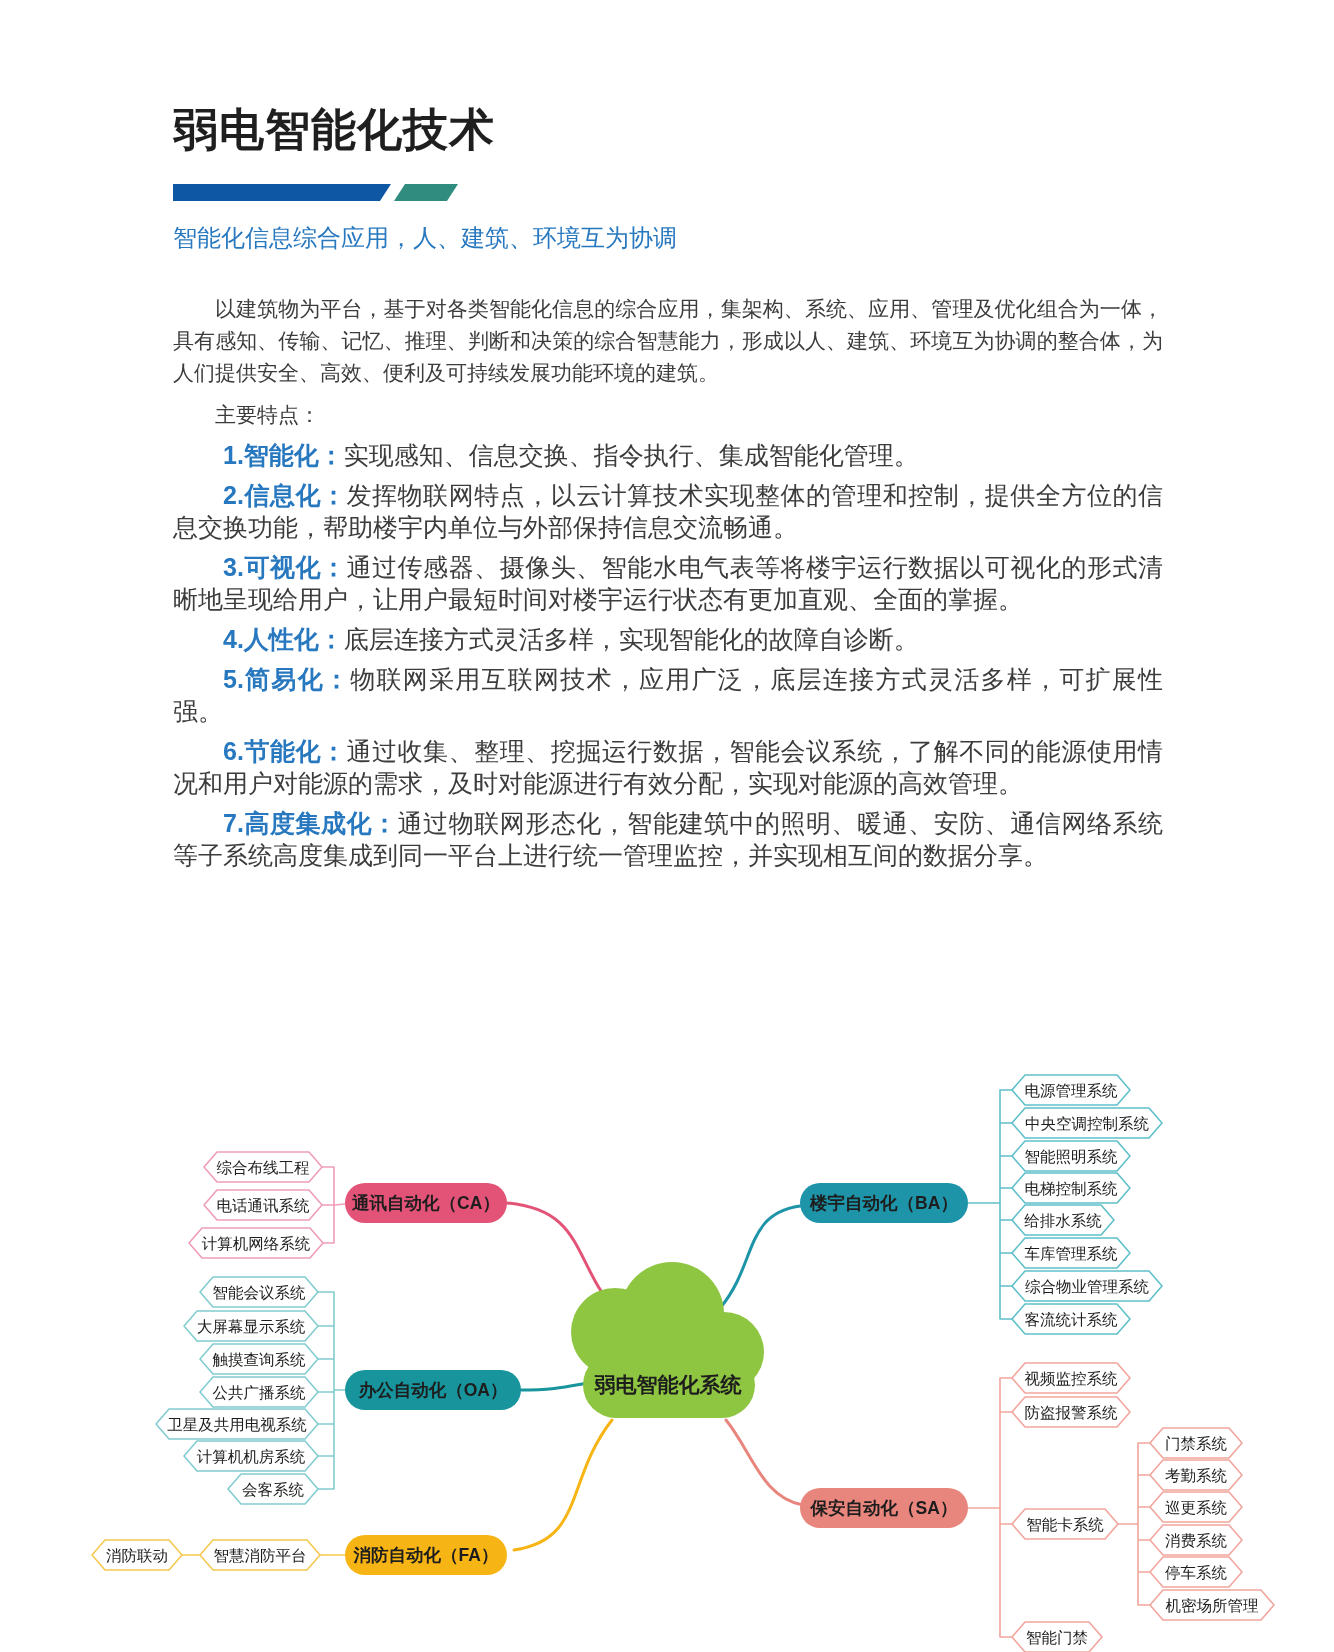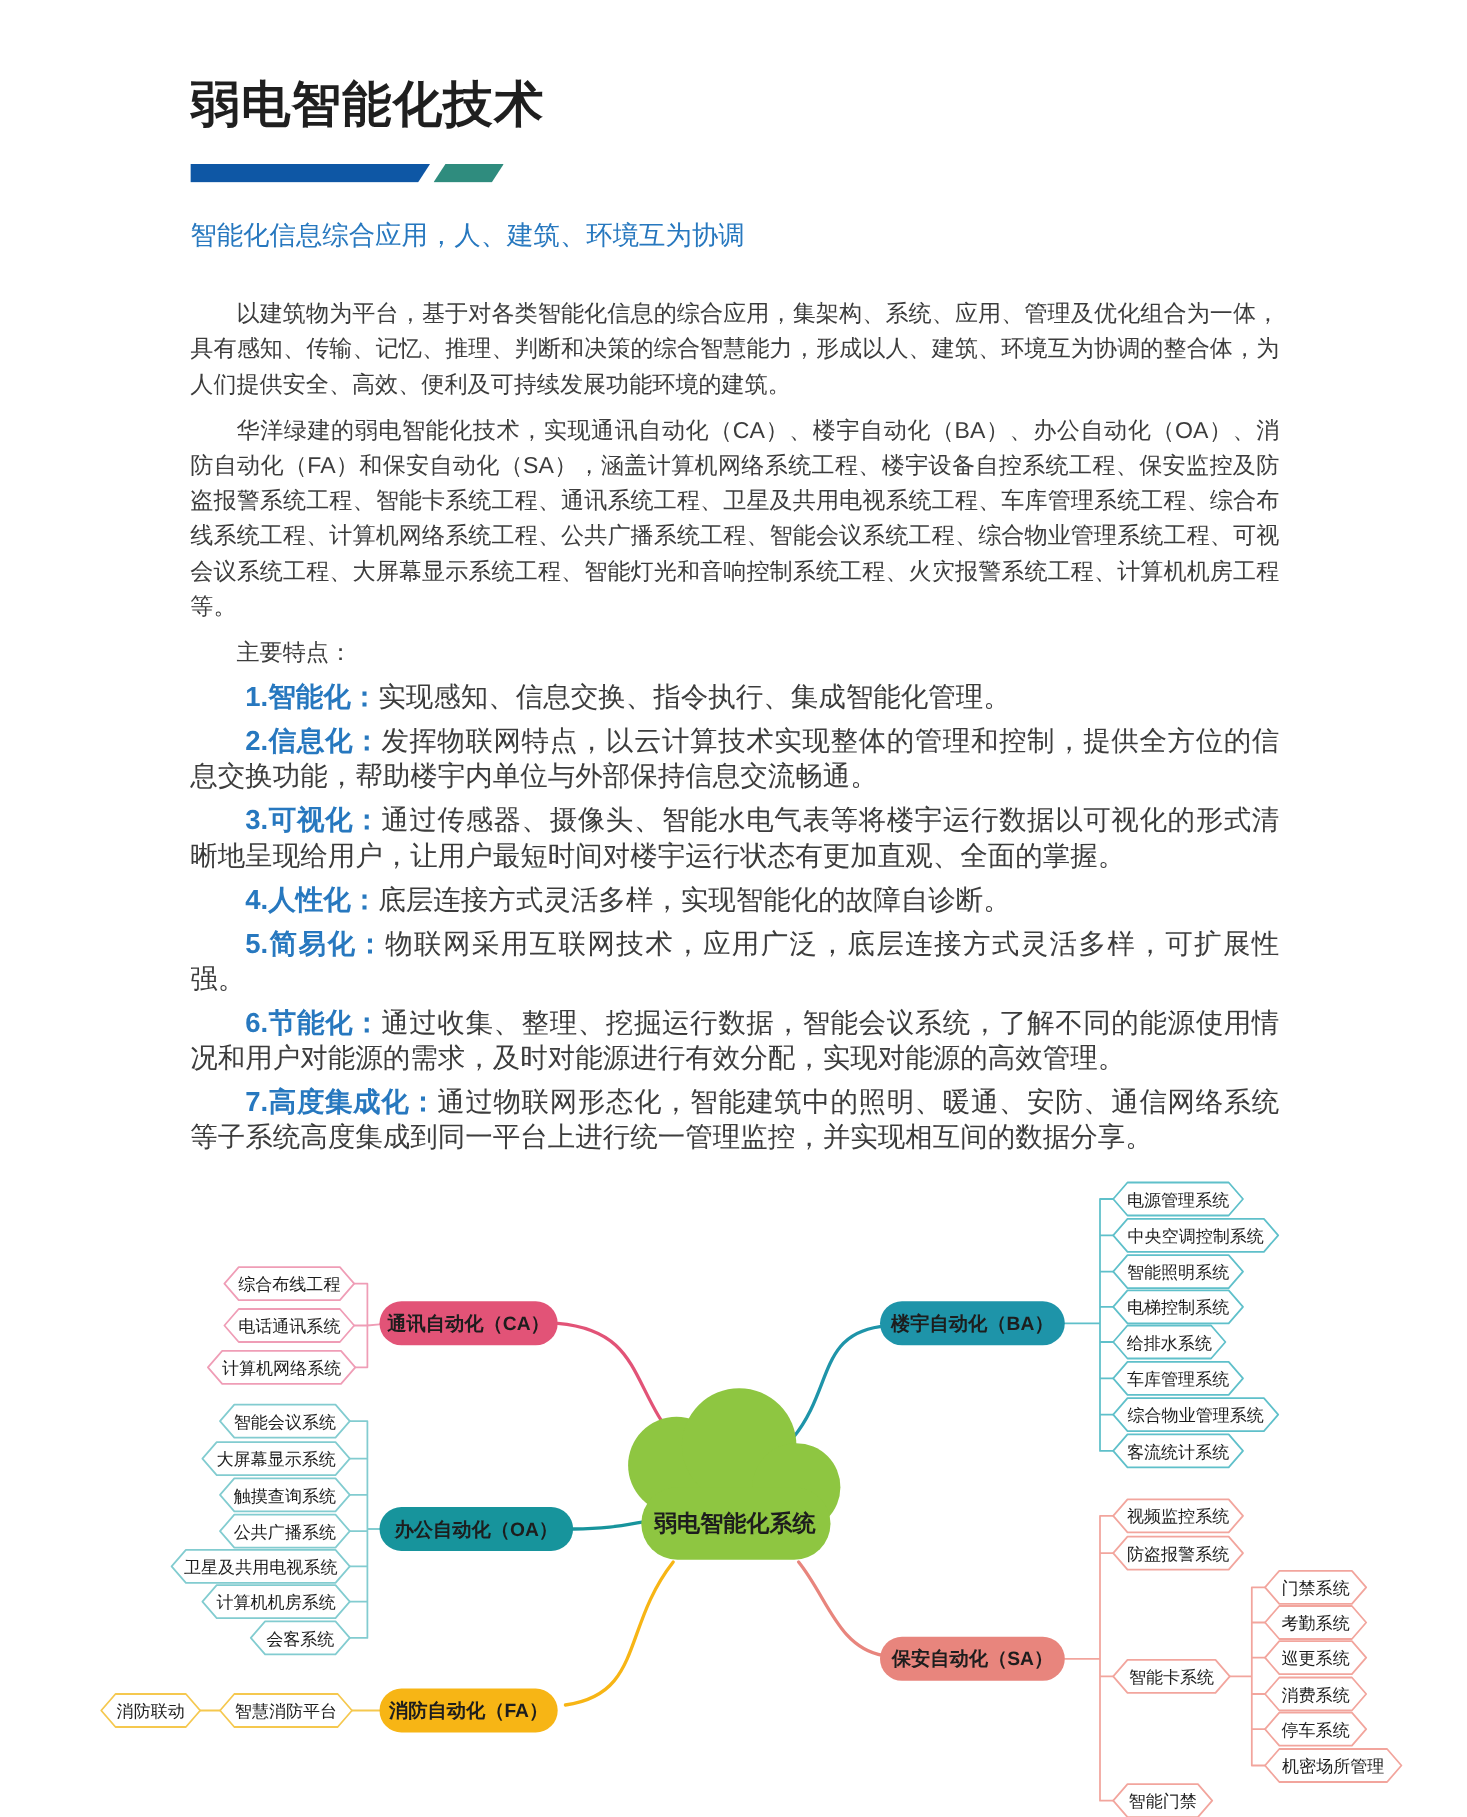--- a/index.html
+++ b/index.html
@@ -10,41 +10,41 @@
     overflow: hidden;
     font-family: "Liberation Sans", "DejaVu Sans", sans-serif;
     color: #3c3c3c;
   }
   .content {
     position: absolute;
     left: 173px; top: 0;
     width: 990px;
   }
   .doc-title {
-    margin-top: 67px;
+    margin-top: 102px;
     font-size: 45px;
     line-height: 56px;
     font-weight: bold;
     color: #1f1f1f;
     letter-spacing: 1px;
   }
   .title-bar { margin-top: 26px; height: 17px; display: flex; }
   .title-bar .bar-blue {
     width: 218px; height: 17px;
     background: #0e57a5;
     clip-path: polygon(0 0, 100% 0, calc(100% - 11px) 100%, 0 100%);
   }
   .title-bar .bar-teal {
     width: 64px; height: 17px;
     margin-left: 3px;
     background: #2f8c7e;
     clip-path: polygon(11px 0, 100% 0, calc(100% - 11px) 100%, 0 100%);
   }
   .doc-subtitle {
-    margin-top: 32px;
+    margin-top: 20px;
     font-size: 24px;
     line-height: 34px;
     color: #2778bf;
   }
   .para {
     margin-top: 10px;
     font-size: 21px;
     line-height: 32px;
     text-indent: 2em;
     text-align: justify;
@@ -90,21 +90,20 @@
 
 <div class="content">
   <h1 class="doc-title">弱电智能化技术</h1>
   <div class="title-bar">
     <div class="bar-blue"></div>
     <div class="bar-teal"></div>
   </div>
   <div class="doc-subtitle">智能化信息综合应用，人、建筑、环境互为协调</div>
 
   <p class="para first">以建筑物为平台，基于对各类智能化信息的综合应用，集架构、系统、应用、管理及优化组合为一体，具有感知、传输、记忆、推理、判断和决策的综合智慧能力，形成以人、建筑、环境互为协调的整合体，为人们提供安全、高效、便利及可持续发展功能环境的建筑。</p>
-  <p class="para">华洋绿建的弱电智能化技术，实现通讯自动化（CA）、楼宇自动化（BA）、办公自动化（OA）、消防自动化（FA）和保安自动化（SA），涵盖计算机网络系统工程、楼宇设备自控系统工程、保安监控及防盗报警系统工程、智能卡系统工程、通讯系统工程、卫星及共用电视系统工程、车库管理系统工程、综合布线系统工程、计算机网络系统工程、公共广播系统工程、智能会议系统工程、综合物业管理系统工程、可视会议系统工程、大屏幕显示系统工程、智能灯光和音响控制系统工程、火灾报警系统工程、计算机机房工程等。</p>
   <p class="para">主要特点：</p>
 
   <p class="feature">
     <span class="feature-label">1.智能化：</span><span>实现感知、信息交换、指令执行、集成智能化管理。</span>
   </p>
   <p class="feature">
     <span class="feature-label">2.信息化：</span><span>发挥物联网特点，以云计算技术实现整体的管理和控制，提供全方位的信息交换功能，帮助楼宇内单位与外部保持信息交流畅通。</span>
   </p>
   <p class="feature">
     <span class="feature-label">3.可视化：</span><span>通过传感器、摄像头、智能水电气表等将楼宇运行数据以可视化的形式清晰地呈现给用户，让用户最短时间对楼宇运行状态有更加直观、全面的掌握。</span>

